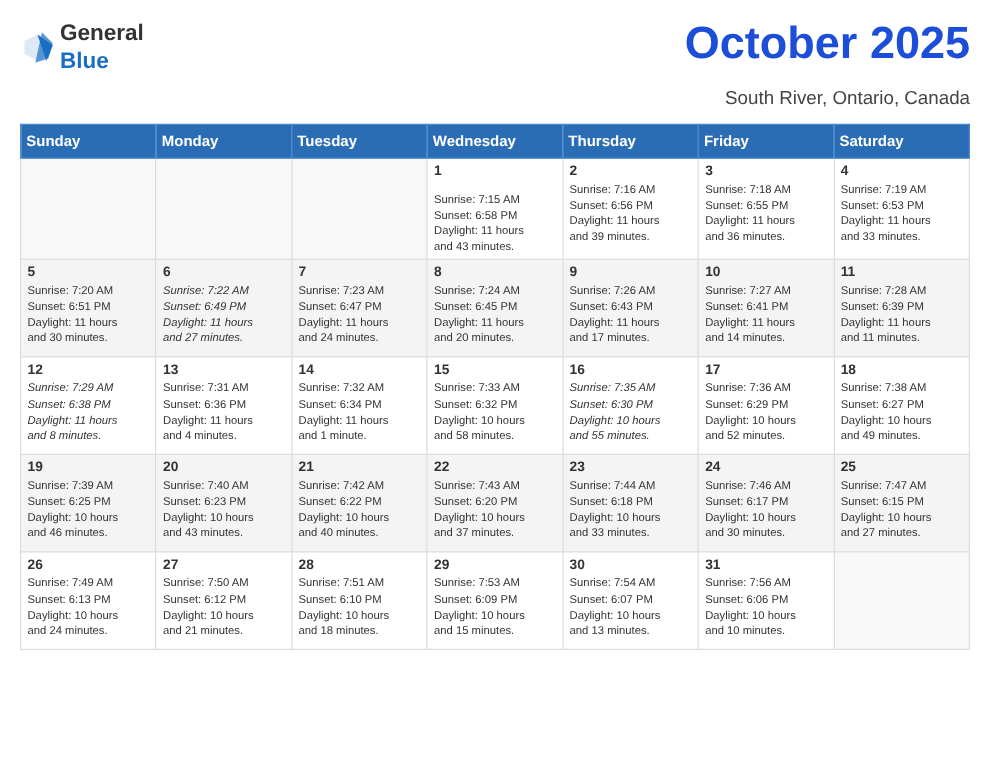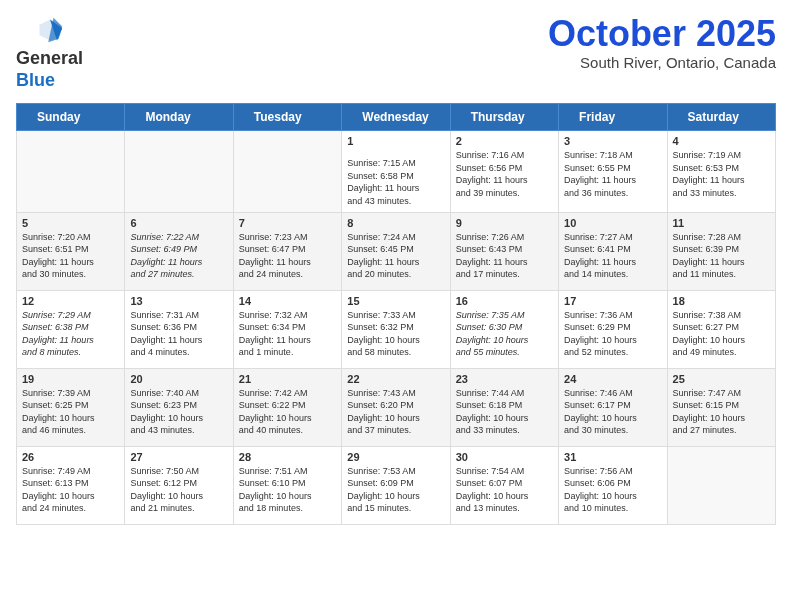--- a/index.html
+++ b/index.html
@@ -13,21 +13,20 @@
     .header {
       display: flex;
       justify-content: space-between;
       align-items: flex-start;
       margin-bottom: 12px;
     }
     .logo {
       display: flex;
       align-items: center;
       gap: 4px;
-      flex-direction: column;
     }
     .logo-text {
       font-size: 18px;
       font-weight: bold;
       line-height: 1.2;
     }
     .logo-general { color: #333; }
     .logo-blue { color: #1a6fc4; }
     .logo-icon {
       width: 28px;
@@ -36,33 +35,33 @@
     .title-block { text-align: right; }
     .month-title {
       font-size: 36px;
       font-weight: 700;
       color: #1d4ed8;
       line-height: 1;
     }
     .subtitle {
       font-size: 15px;
       color: #444;
-      margin-top: 2px;
+      margin-top: 18px;
     }
     .calendar {
       width: 100%;
       border-collapse: collapse;
       border: 1px solid #ccc;
     }
     .calendar th {
       background-color: #2a6db5;
       color: #fff;
       font-size: 12px;
       font-weight: bold;
-      padding: 6px 20px;
+      padding: 6px 4px;
       text-align: left;
       border: 1px solid #4a8ad4;
     }
     .calendar td {
       width: 108px;
       vertical-align: top;
       padding: 4px 5px;
       font-size: 9.5px;
       color: #333;
       border: 1px solid #ddd;

